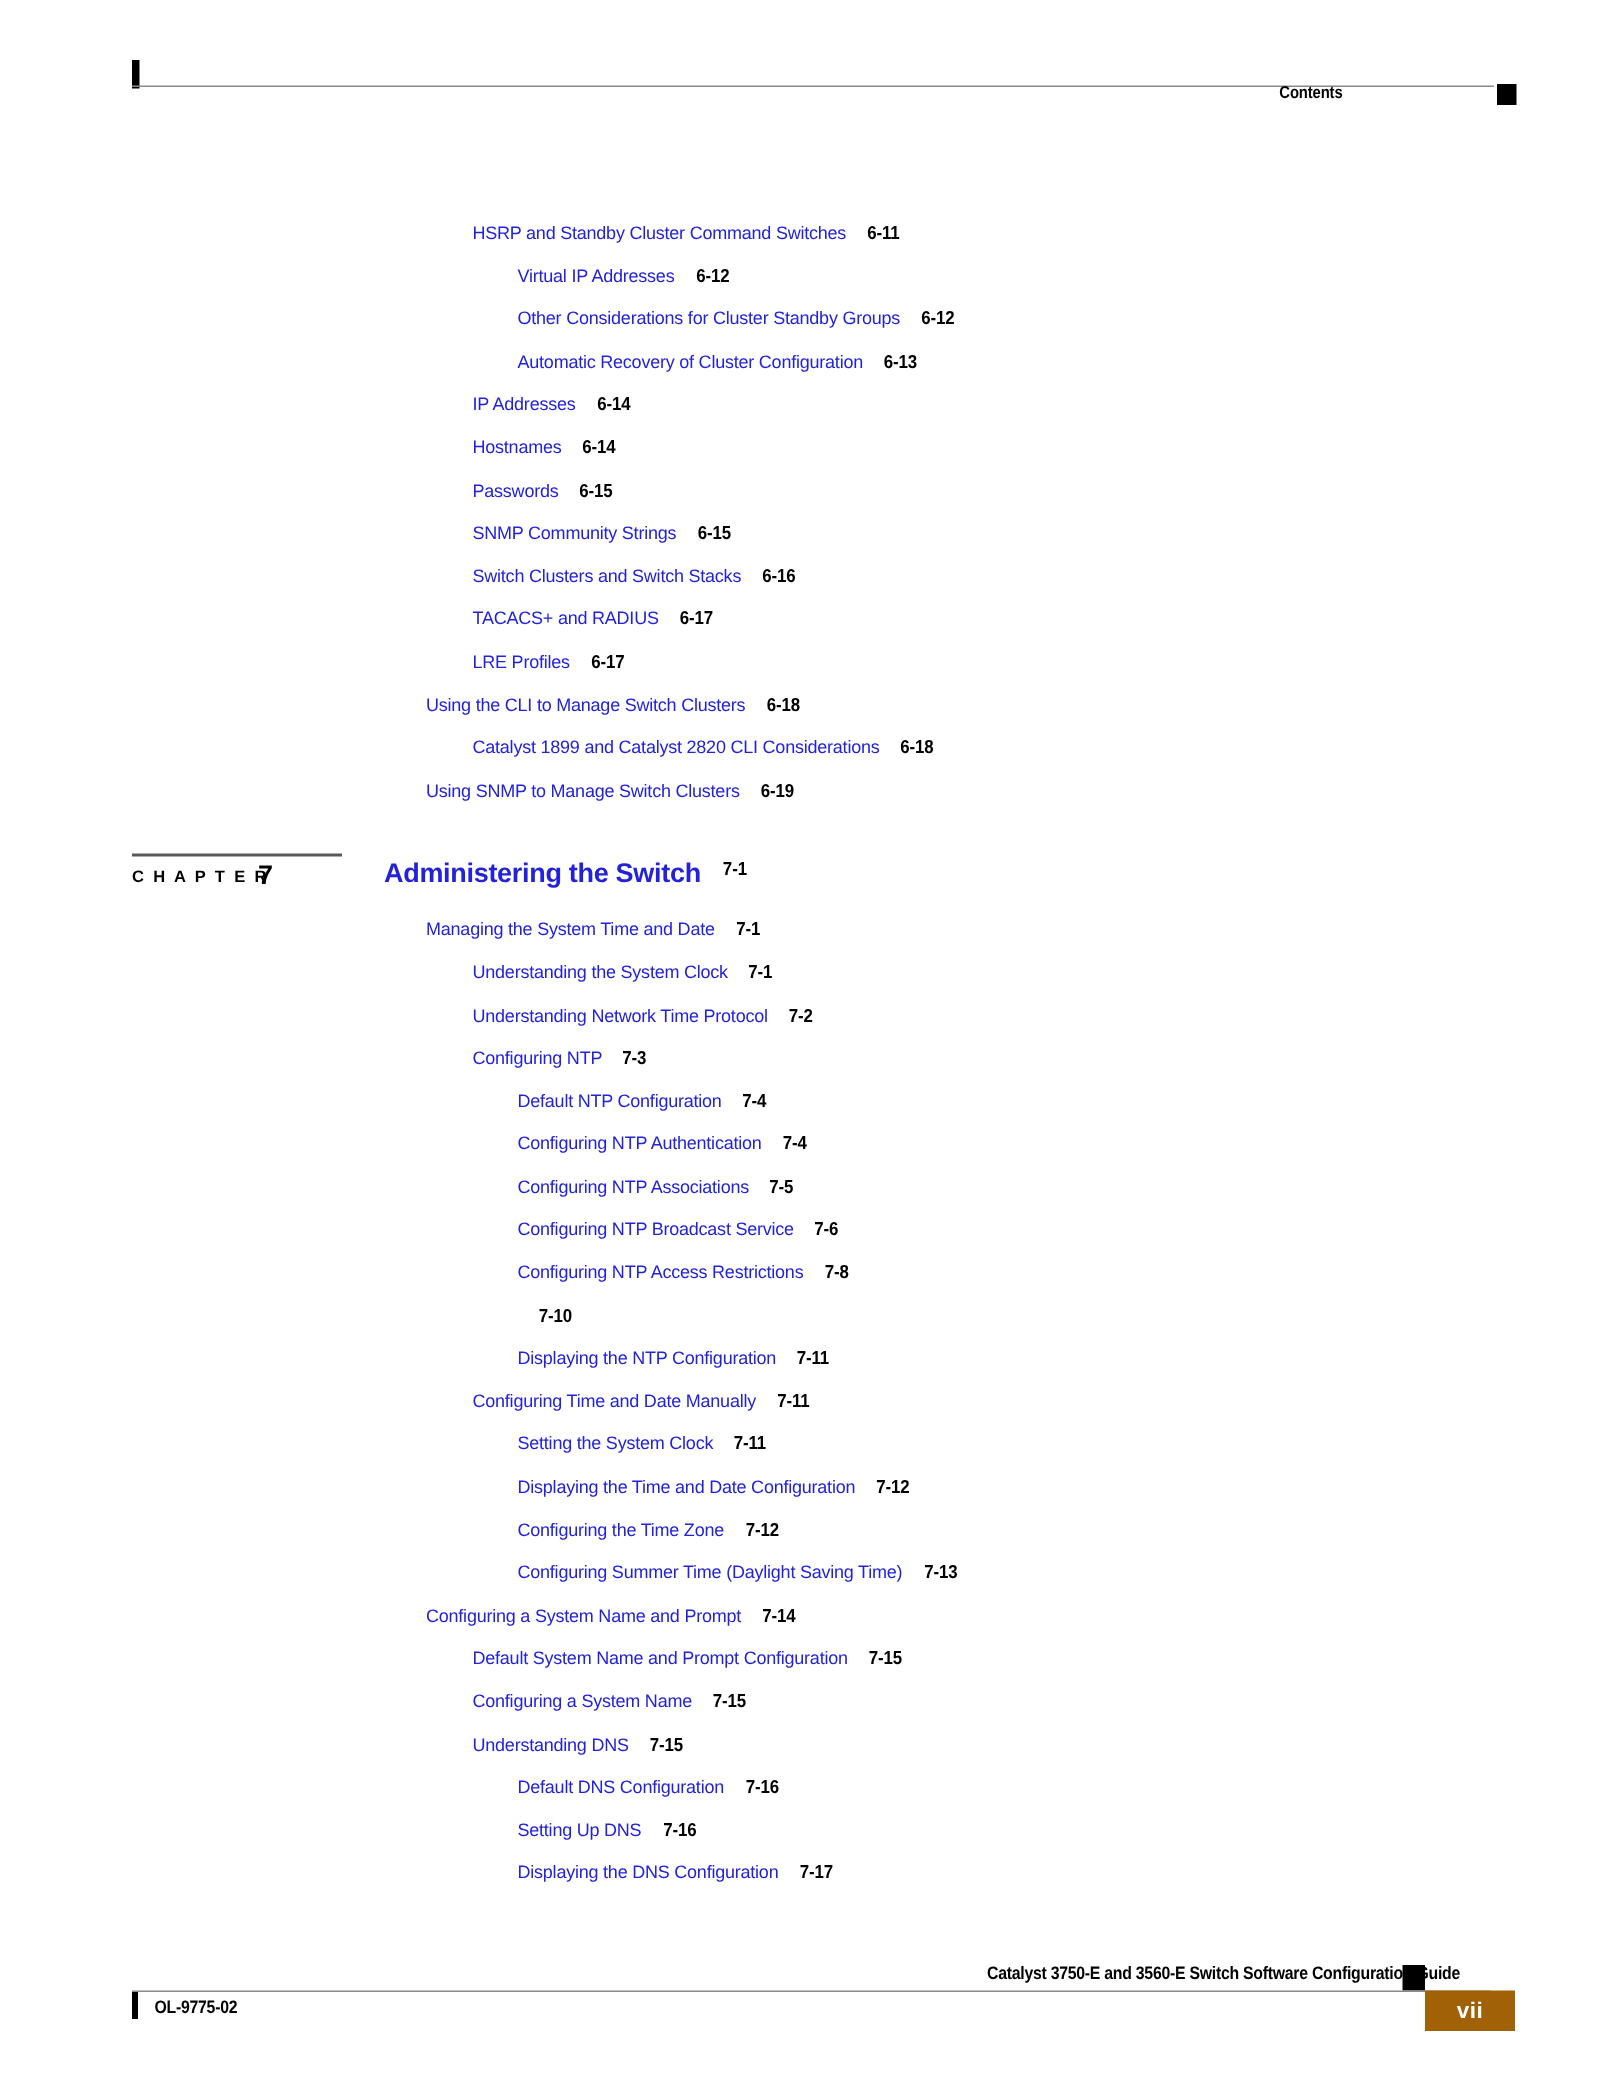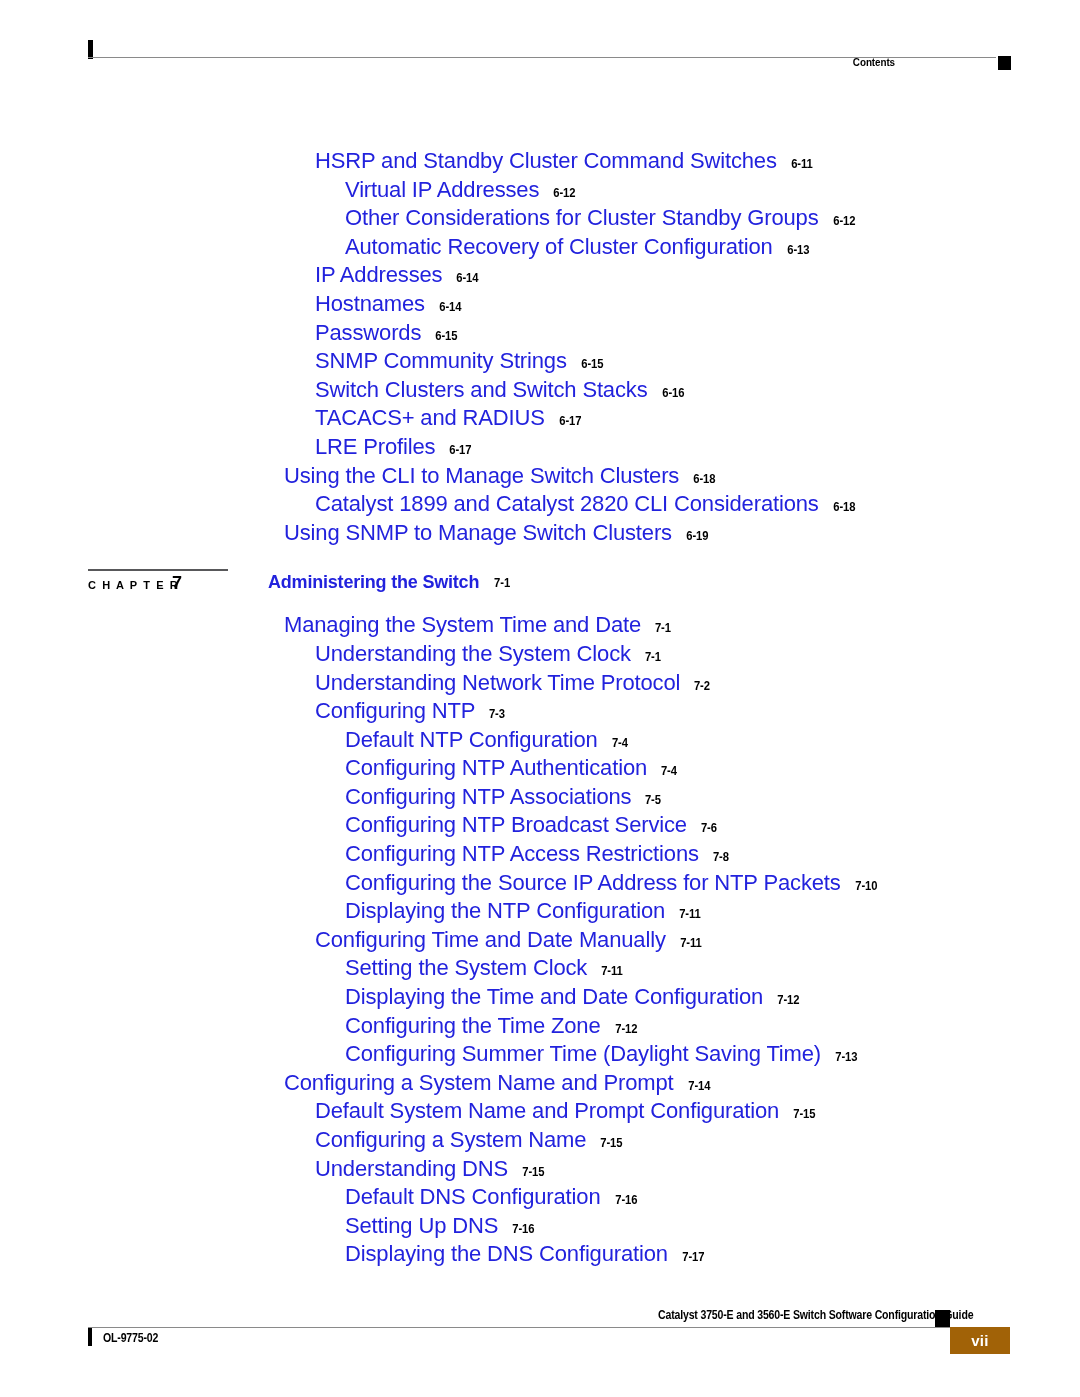--- a/index.html
+++ b/index.html
@@ -68,21 +68,21 @@
     width: 1080px;
   }
   .toc-entry {
     display: flex;
     align-items: baseline;
     white-space: nowrap;
     height: 28.6px;
   }
   .toc-entry .title {
     color: #2222dd;
-    font-size: 22px;
+    font-size: 12px;
     font-weight: normal;
     letter-spacing: -0.15px;
   }
   .toc-entry .pageno {
     color: #000000;
     font-size: 12.5px;
     font-weight: bold;
     letter-spacing: -0.1px;
     margin-left: 13px;
     transform: scaleX(0.9);
@@ -120,24 +120,24 @@
   .chapter-num {
     position: absolute;
     left: 172px;
     top: 8px;
     font-size: 18px;
     font-weight: bold;
     color: #000000;
   }
   .chapter-title-row {
     position: absolute;
-    left: 268px;
+    left: 256px;
     top: 7px;
     display: flex;
-    align-items: center;
+    align-items: flex-start;
     white-space: nowrap;
   }
   .chapter-title-row .title {
     color: #2222dd;
     font-size: 18px;
     font-weight: bold;
     letter-spacing: -0.2px;
   }
   .chapter-title-row .pageno {
     color: #000000;
@@ -323,21 +323,20 @@
       </div>
       <div class="toc-entry lvl-3">
         <span class="title">Configuring NTP Broadcast Service</span>
         <span class="pageno">7-6</span>
       </div>
       <div class="toc-entry lvl-3">
         <span class="title">Configuring NTP Access Restrictions</span>
         <span class="pageno">7-8</span>
       </div>
       <div class="toc-entry lvl-3">
-        <span class="title">Configuring the Source IP Address for NTP Packets</span>
         <span class="pageno">7-10</span>
       </div>
       <div class="toc-entry lvl-3">
         <span class="title">Displaying the NTP Configuration</span>
         <span class="pageno">7-11</span>
       </div>
       <div class="toc-entry lvl-2">
         <span class="title">Configuring Time and Date Manually</span>
         <span class="pageno">7-11</span>
       </div>

